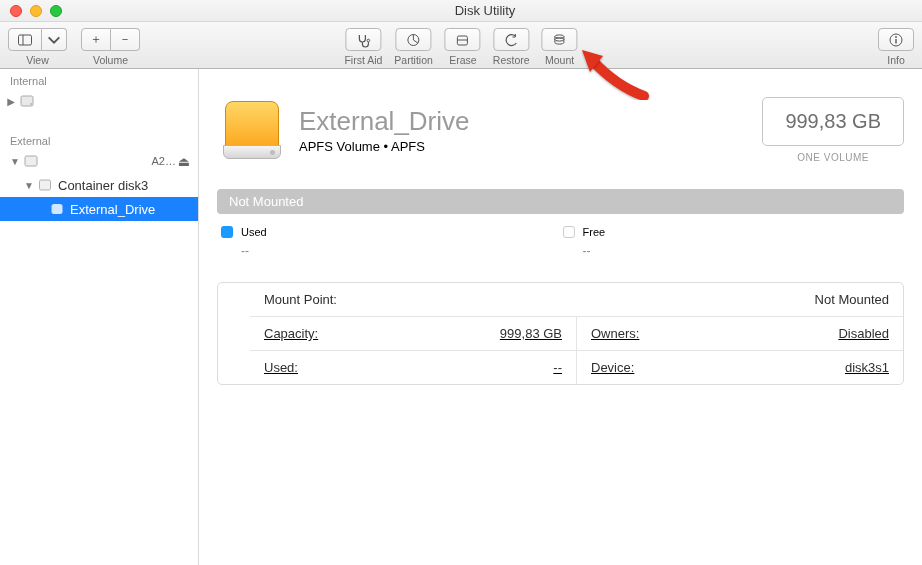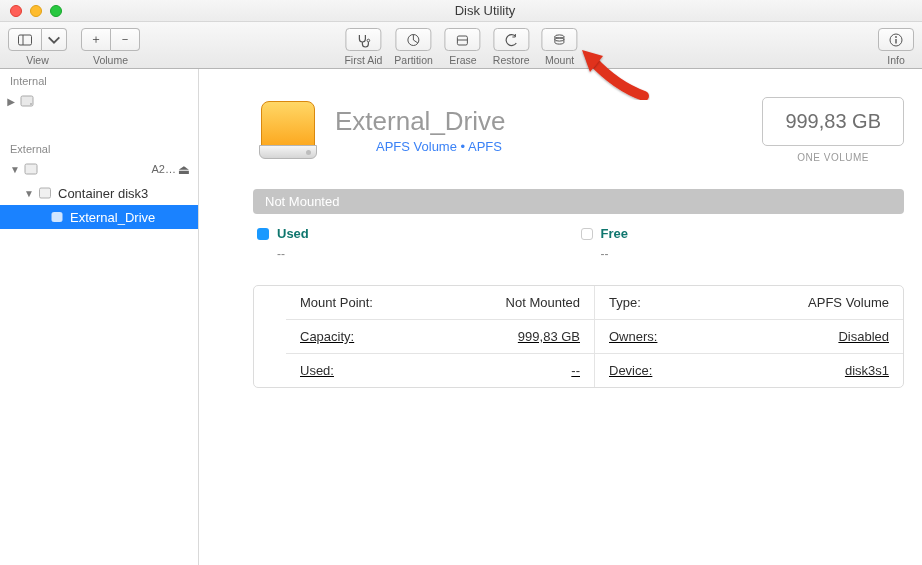--- a/index.html
+++ b/index.html
@@ -22,21 +22,21 @@
   .tb-btn svg { width:16px; height:16px; }
   .tb-seg .tb-btn { border-radius:0; border-left-width:0;}
   .tb-seg .tb-btn:first-child{border-radius:4px 0 0 4px; border-left-width:1px;}
   .tb-seg .tb-btn:last-child{border-radius:0 4px 4px 0;}
   .tb-label { font-size:10.5px; color:#6b6b6b; margin-top:3px;}
   .tb-center { position:absolute; left:50%; transform:translateX(-50%); top:6px; display:flex; gap:12px;}
   .tb-center .tb-group{margin-right:0;}
   .tb-right { margin-left:auto; display:flex;}
 
   
-  .content { display:flex; height:496px;gap:36px;}
+  .content { display:flex; height:496px;}
   .sidebar { width:199px; border-right:1px solid #d9d9d9; background:#fff; font-size:13px; color:#333; overflow:auto;}
   .sec-head { font-size:11px; color:#8a8a8a; font-weight:500; padding:6px 10px 2px 10px;}
   .row { display:flex; align-items:center; height:24px; padding-right:6px;}
   .row .tog{width:14px; text-align:center; color:#7a7a7a; font-size:10px;}
   .row .ico{width:18px; height:18px; display:flex; align-items:center; justify-content:center; margin-right:4px;}
   .row .txt{flex:1; white-space:nowrap; overflow:hidden; text-overflow:ellipsis;}
   .row.l1{padding-left:4px;}
   .row.l2{padding-left:8px;}
   .row.l3{padding-left:22px;}
   .row.l4{padding-left:48px;}
@@ -46,29 +46,29 @@
   .row .eject{width:16px; text-align:center; color:#666;}
 
   
   .detail { flex:1; padding:10px 18px 18px 18px; overflow:auto; background:#fff;}
   .hdr { display:flex; align-items:center; margin:18px 0 26px 6px;}
   .drive-icon { width:58px; height:58px; position:relative; margin-right:18px;}
   .drive-icon .body{position:absolute; inset:0 2px 8px 2px; border-radius:8px 8px 6px 6px; background:linear-gradient(#ffd766,#fca419); border:1px solid #d9880e;}
   .drive-icon .base{position:absolute; left:0; right:0; bottom:0; height:14px; background:linear-gradient(#f5f5f5,#d5d5d5); border:1px solid #b5b5b5; border-radius:0 0 6px 6px;}
   .drive-icon .led{position:absolute; right:6px; bottom:4px; width:5px; height:5px; border-radius:50%; background:#bdbdbd;}
   .hdr-txt .nm{font-size:26px; font-weight:500; color:#9a9a9a;}
-  .hdr-txt .sub{font-size:13px; color:#3b82f6; margin-top:2px;margin-left:41px;}
+  .hdr-txt .sub{font-size:13px; color:#000000; margin-top:2px;}
   .sizebox { margin-left:auto; text-align:center;}
   .sizebox .box{border:1px solid #c6c6c6; border-radius:5px; padding:12px 22px; font-size:20px; color:#6f6f6f; font-weight:400;}
   .sizebox .lab{font-size:10px; color:#9a9a9a; letter-spacing:0.5px; margin-top:6px;}
 
   .status { background:#c5c5c5; color:#fff; font-size:13px; padding:5px 12px; border-radius:4px; margin-bottom:4px;}
   .legend { display:flex; padding:8px 0 24px 4px;}
   .legend .item{flex:1; display:flex; flex-direction:column;}
-  .legend .lab{display:flex; align-items:center; font-size:13px; color:#0f766e; font-weight:700;}
+  .legend .lab{display:flex; align-items:center; font-size:11px; color:#000000; font-weight:400;}
   .legend .sw{width:12px; height:12px; border-radius:3px; margin-right:8px;}
   .legend .val{font-size:12px; color:#888; margin:6px 0 0 20px;}
 
   .info { border:1px solid #dcdcdc; border-radius:5px; overflow:hidden;padding-left:32px;}
   .info-row{display:flex;}
   .cell{flex:1; display:flex; justify-content:space-between; font-size:13px; color:#2e2e2e; padding:9px 14px;}
   .cell + .cell{border-left:1px solid #e4e4e4;}
   .info-row + .info-row{border-top:1px solid #e4e4e4;text-decoration:underline;}
   .cell .v{color:#2e2e2e;}
 
@@ -183,21 +183,21 @@
     <div class="row l1">
       <span class="tog">▶</span>
       <span class="ico">
           <svg viewBox="0 0 16 16" width="16" height="16">
             <rect x="2" y="3" width="12" height="10" rx="1.5" fill="#e9e9e9" stroke="#a9a9a9"></rect>
             <circle cx="12" cy="11" r="0.8" fill="#888"></circle>
           </svg>
         </span>
     </div>
 
-    <div class="sec-head" style="margin-top:24px;">External</div>
+    <div class="sec-head" style="margin-top:16px;">External</div>
     <div class="row l2">
       <span class="tog">▼</span>
       <span class="ico">
           <svg viewBox="0 0 16 16" width="16" height="16">
             <rect x="2" y="3" width="12" height="10" rx="1.5" fill="#eee" stroke="#aaa"></rect>
           </svg>
         </span>
       <span class="txt"></span>
       <span class="extra">A2…</span>
       <span class="eject">⏏</span>
@@ -255,24 +255,20 @@
           </div>
         <div class="val">--</div>
       </div>
     </div>
 
     <div class="info">
       <div class="info-row">
         <div class="cell">
             <span>Mount Point:</span>
             <span class="v">Not Mounted</span>
-          </div>
-        <div class="cell">
-            <span>Type:</span>
-            <span class="v">APFS Volume</span>
           </div>
       </div>
       <div class="info-row">
         <div class="cell">
             <span>Capacity:</span>
             <span class="v">999,83 GB</span>
           </div>
         <div class="cell">
             <span>Owners:</span>
             <span class="v">Disabled</span>

